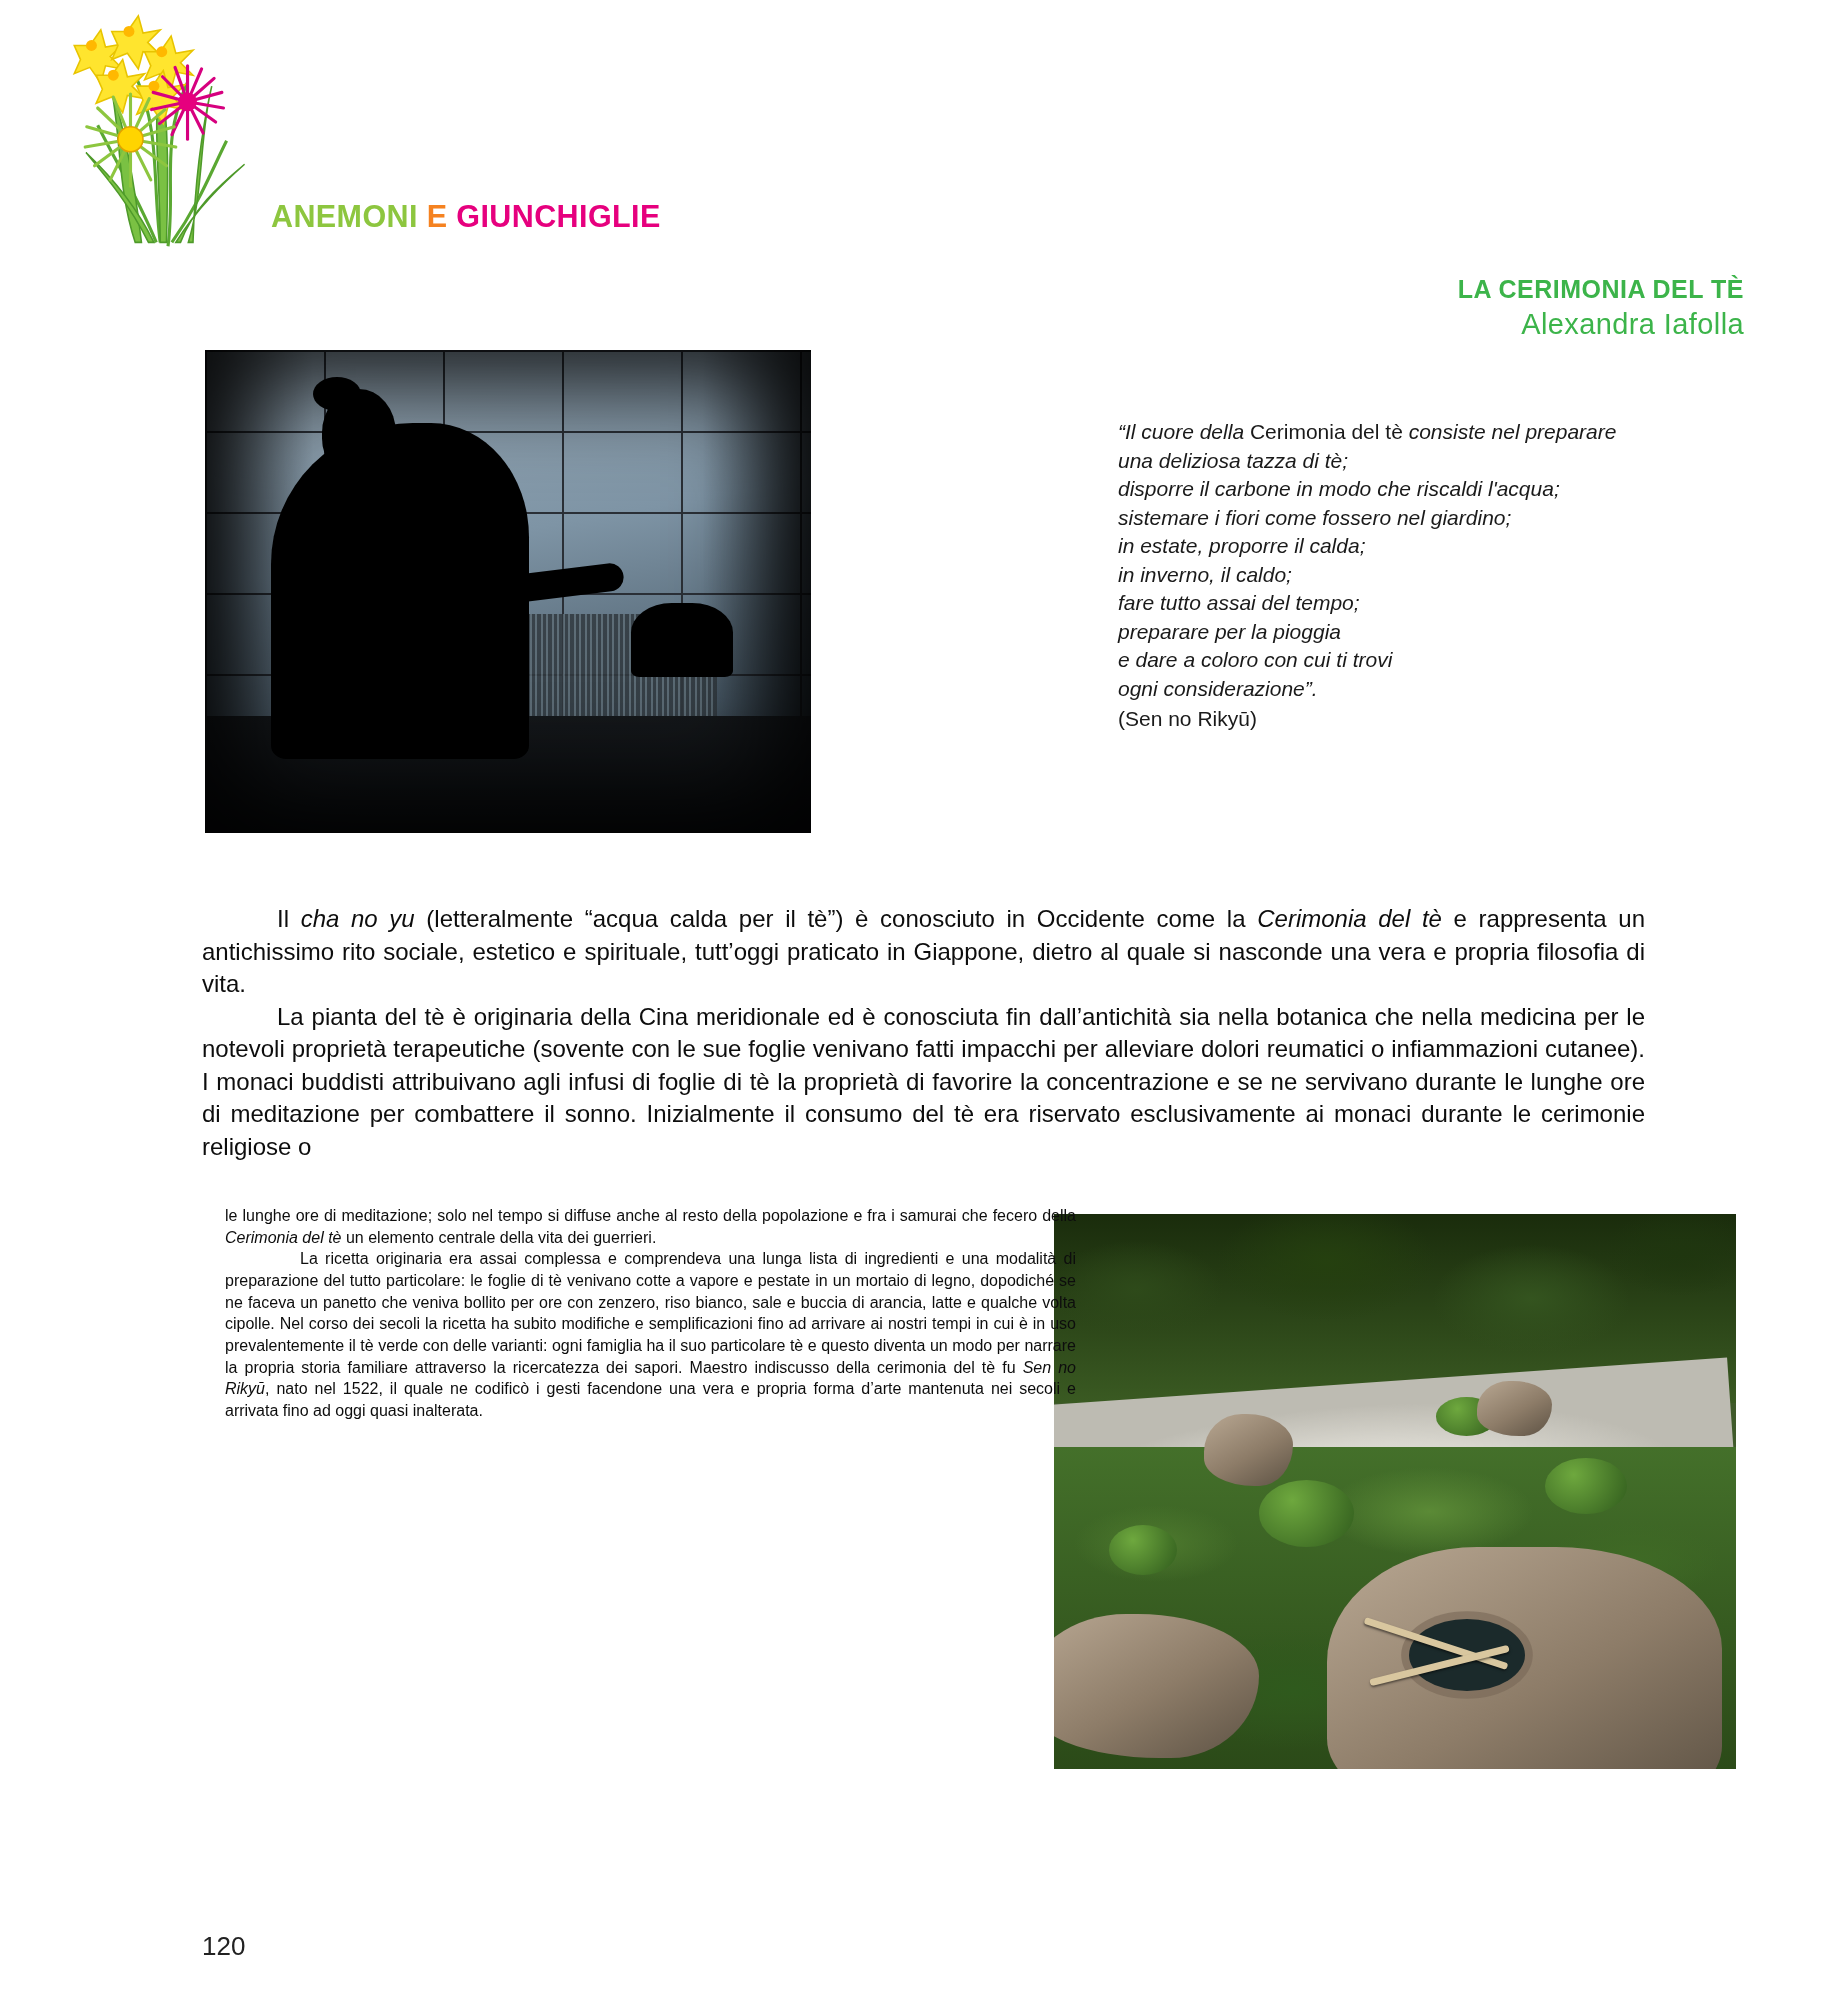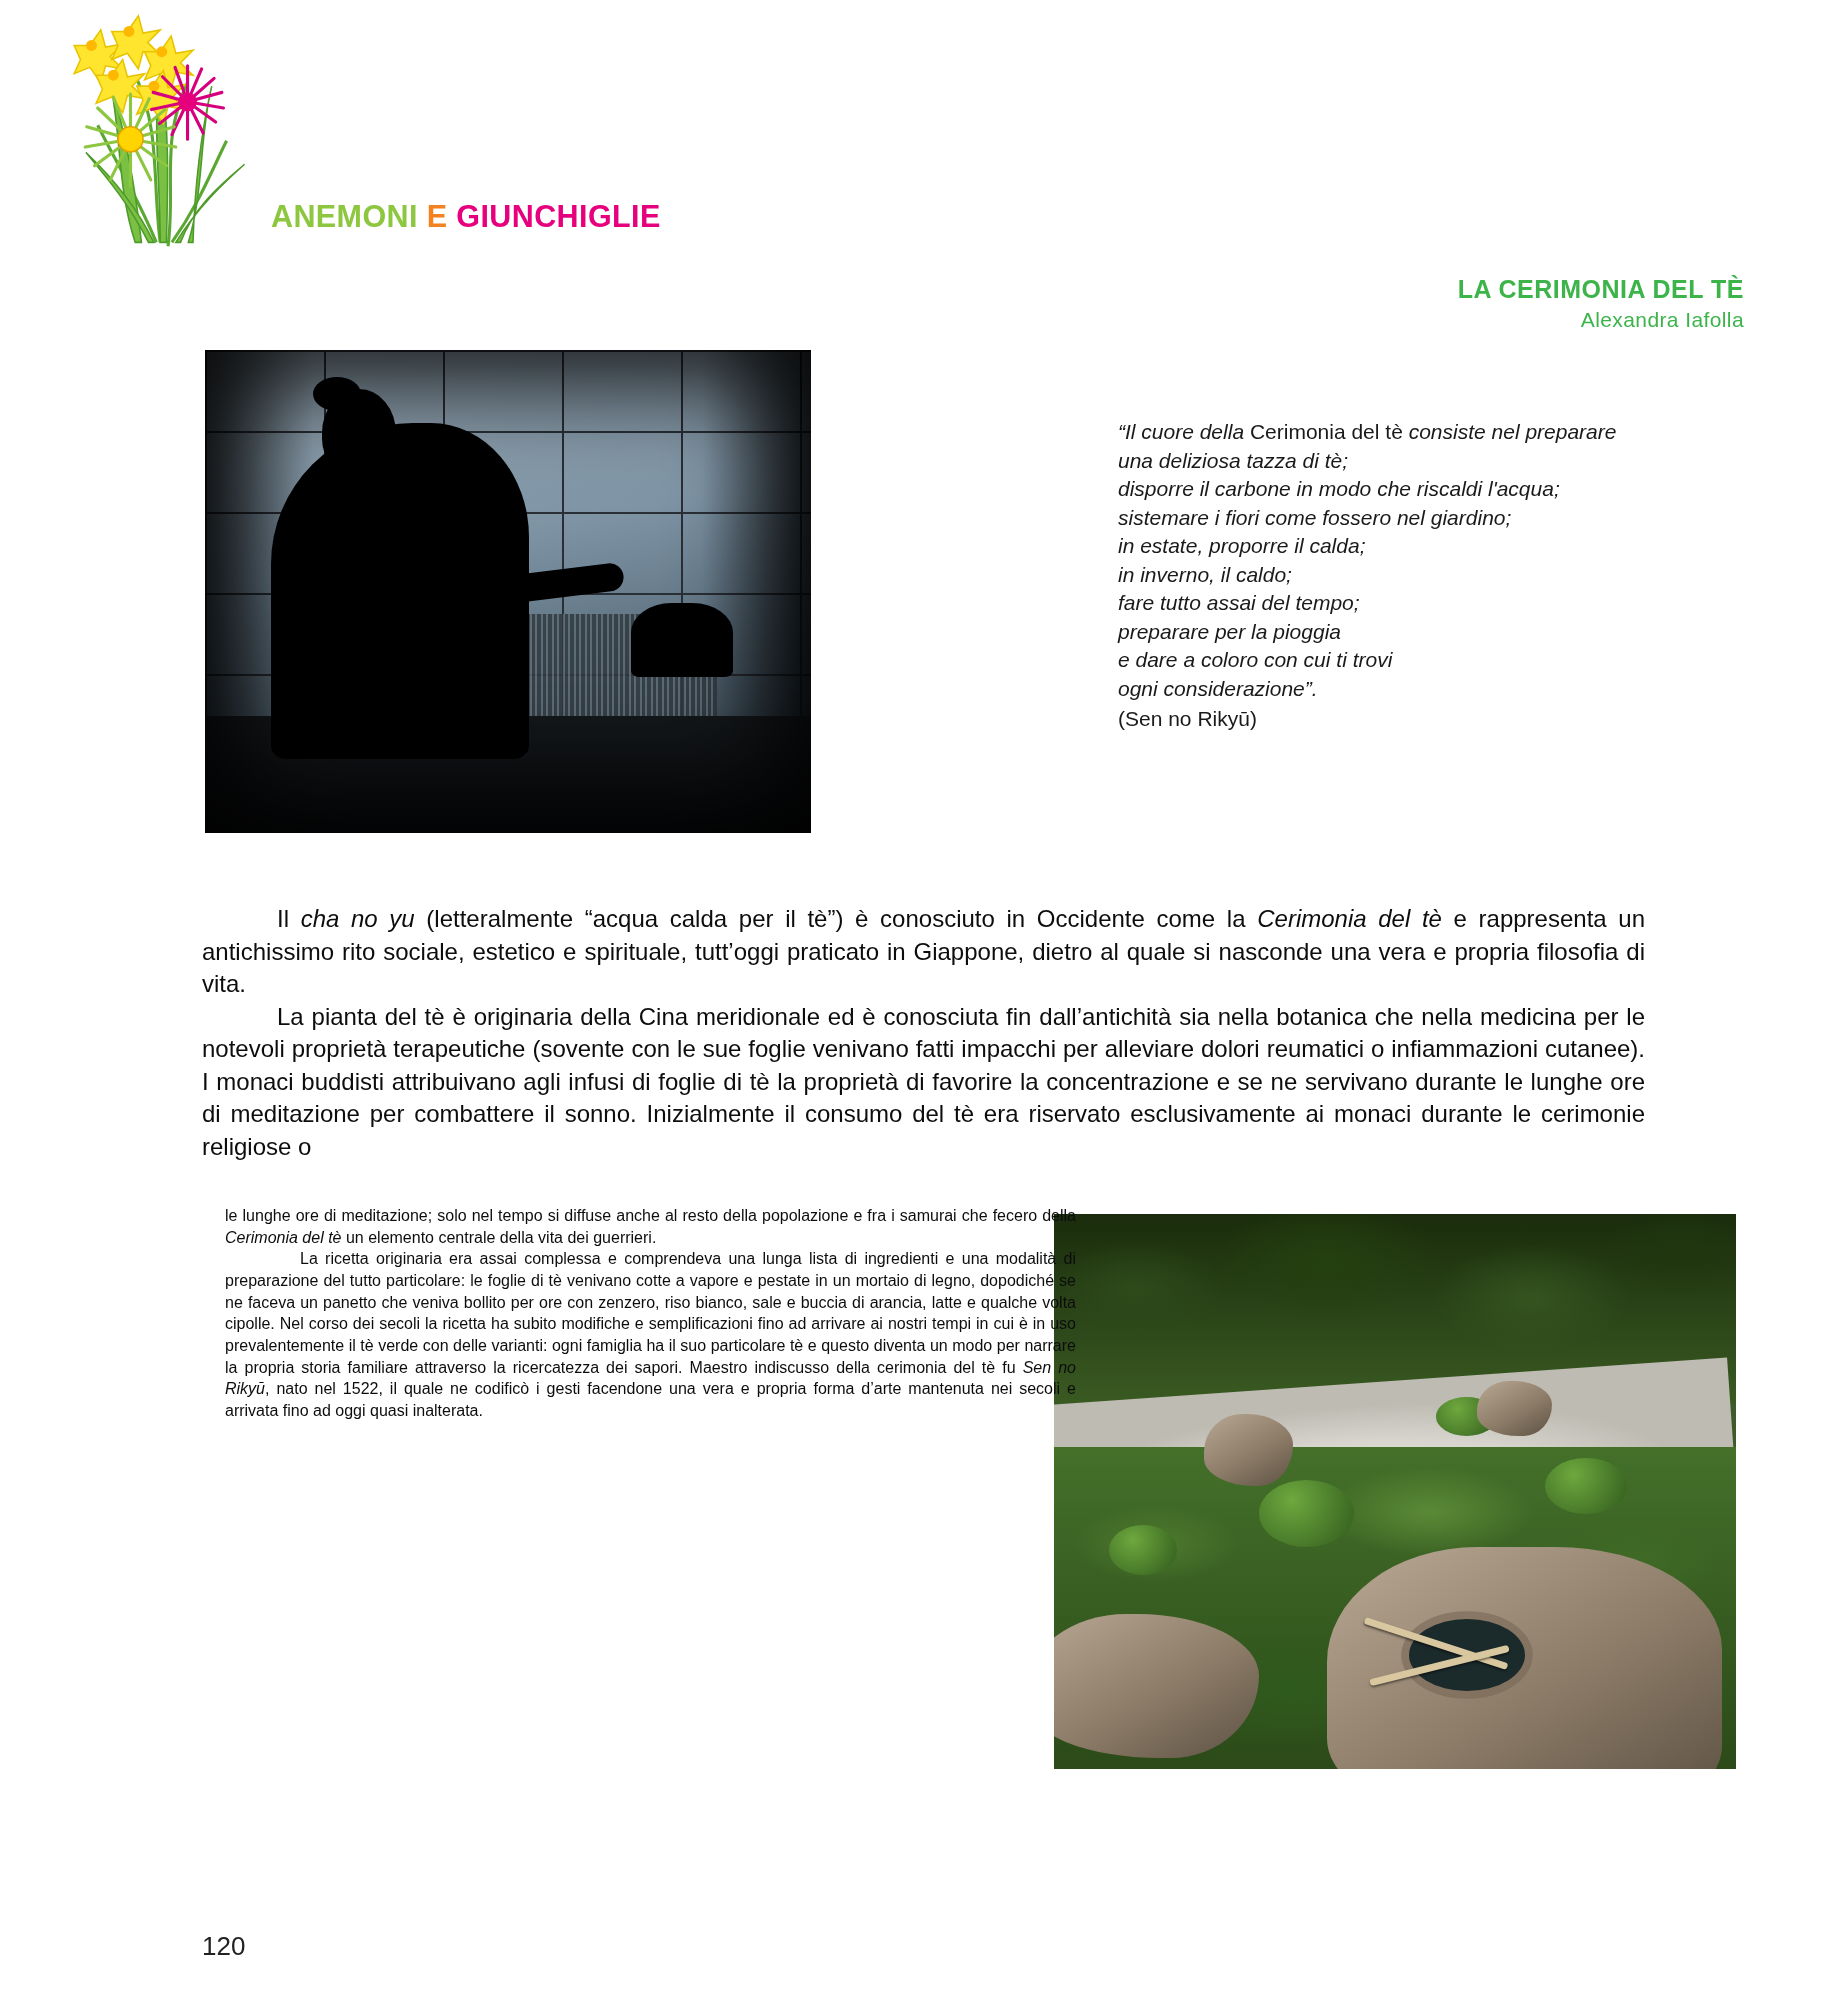--- a/index.html
+++ b/index.html
@@ -55,21 +55,21 @@
   }
   #article-title {
     color: #3cb44a;
     font-size: 25px;
     font-weight: bold;
     letter-spacing: 0.5px;
     line-height: 1.15;
   }
   #article-author {
     color: #3cb44a;
-    font-size: 21px;
+    font-size: 29px;
     letter-spacing: 0.4px;
     margin-top: 4.7px;
   }
 
   
   #pullquote {
     position: absolute;
     right: 86px;
     top: 418px;
     width: 626px;

